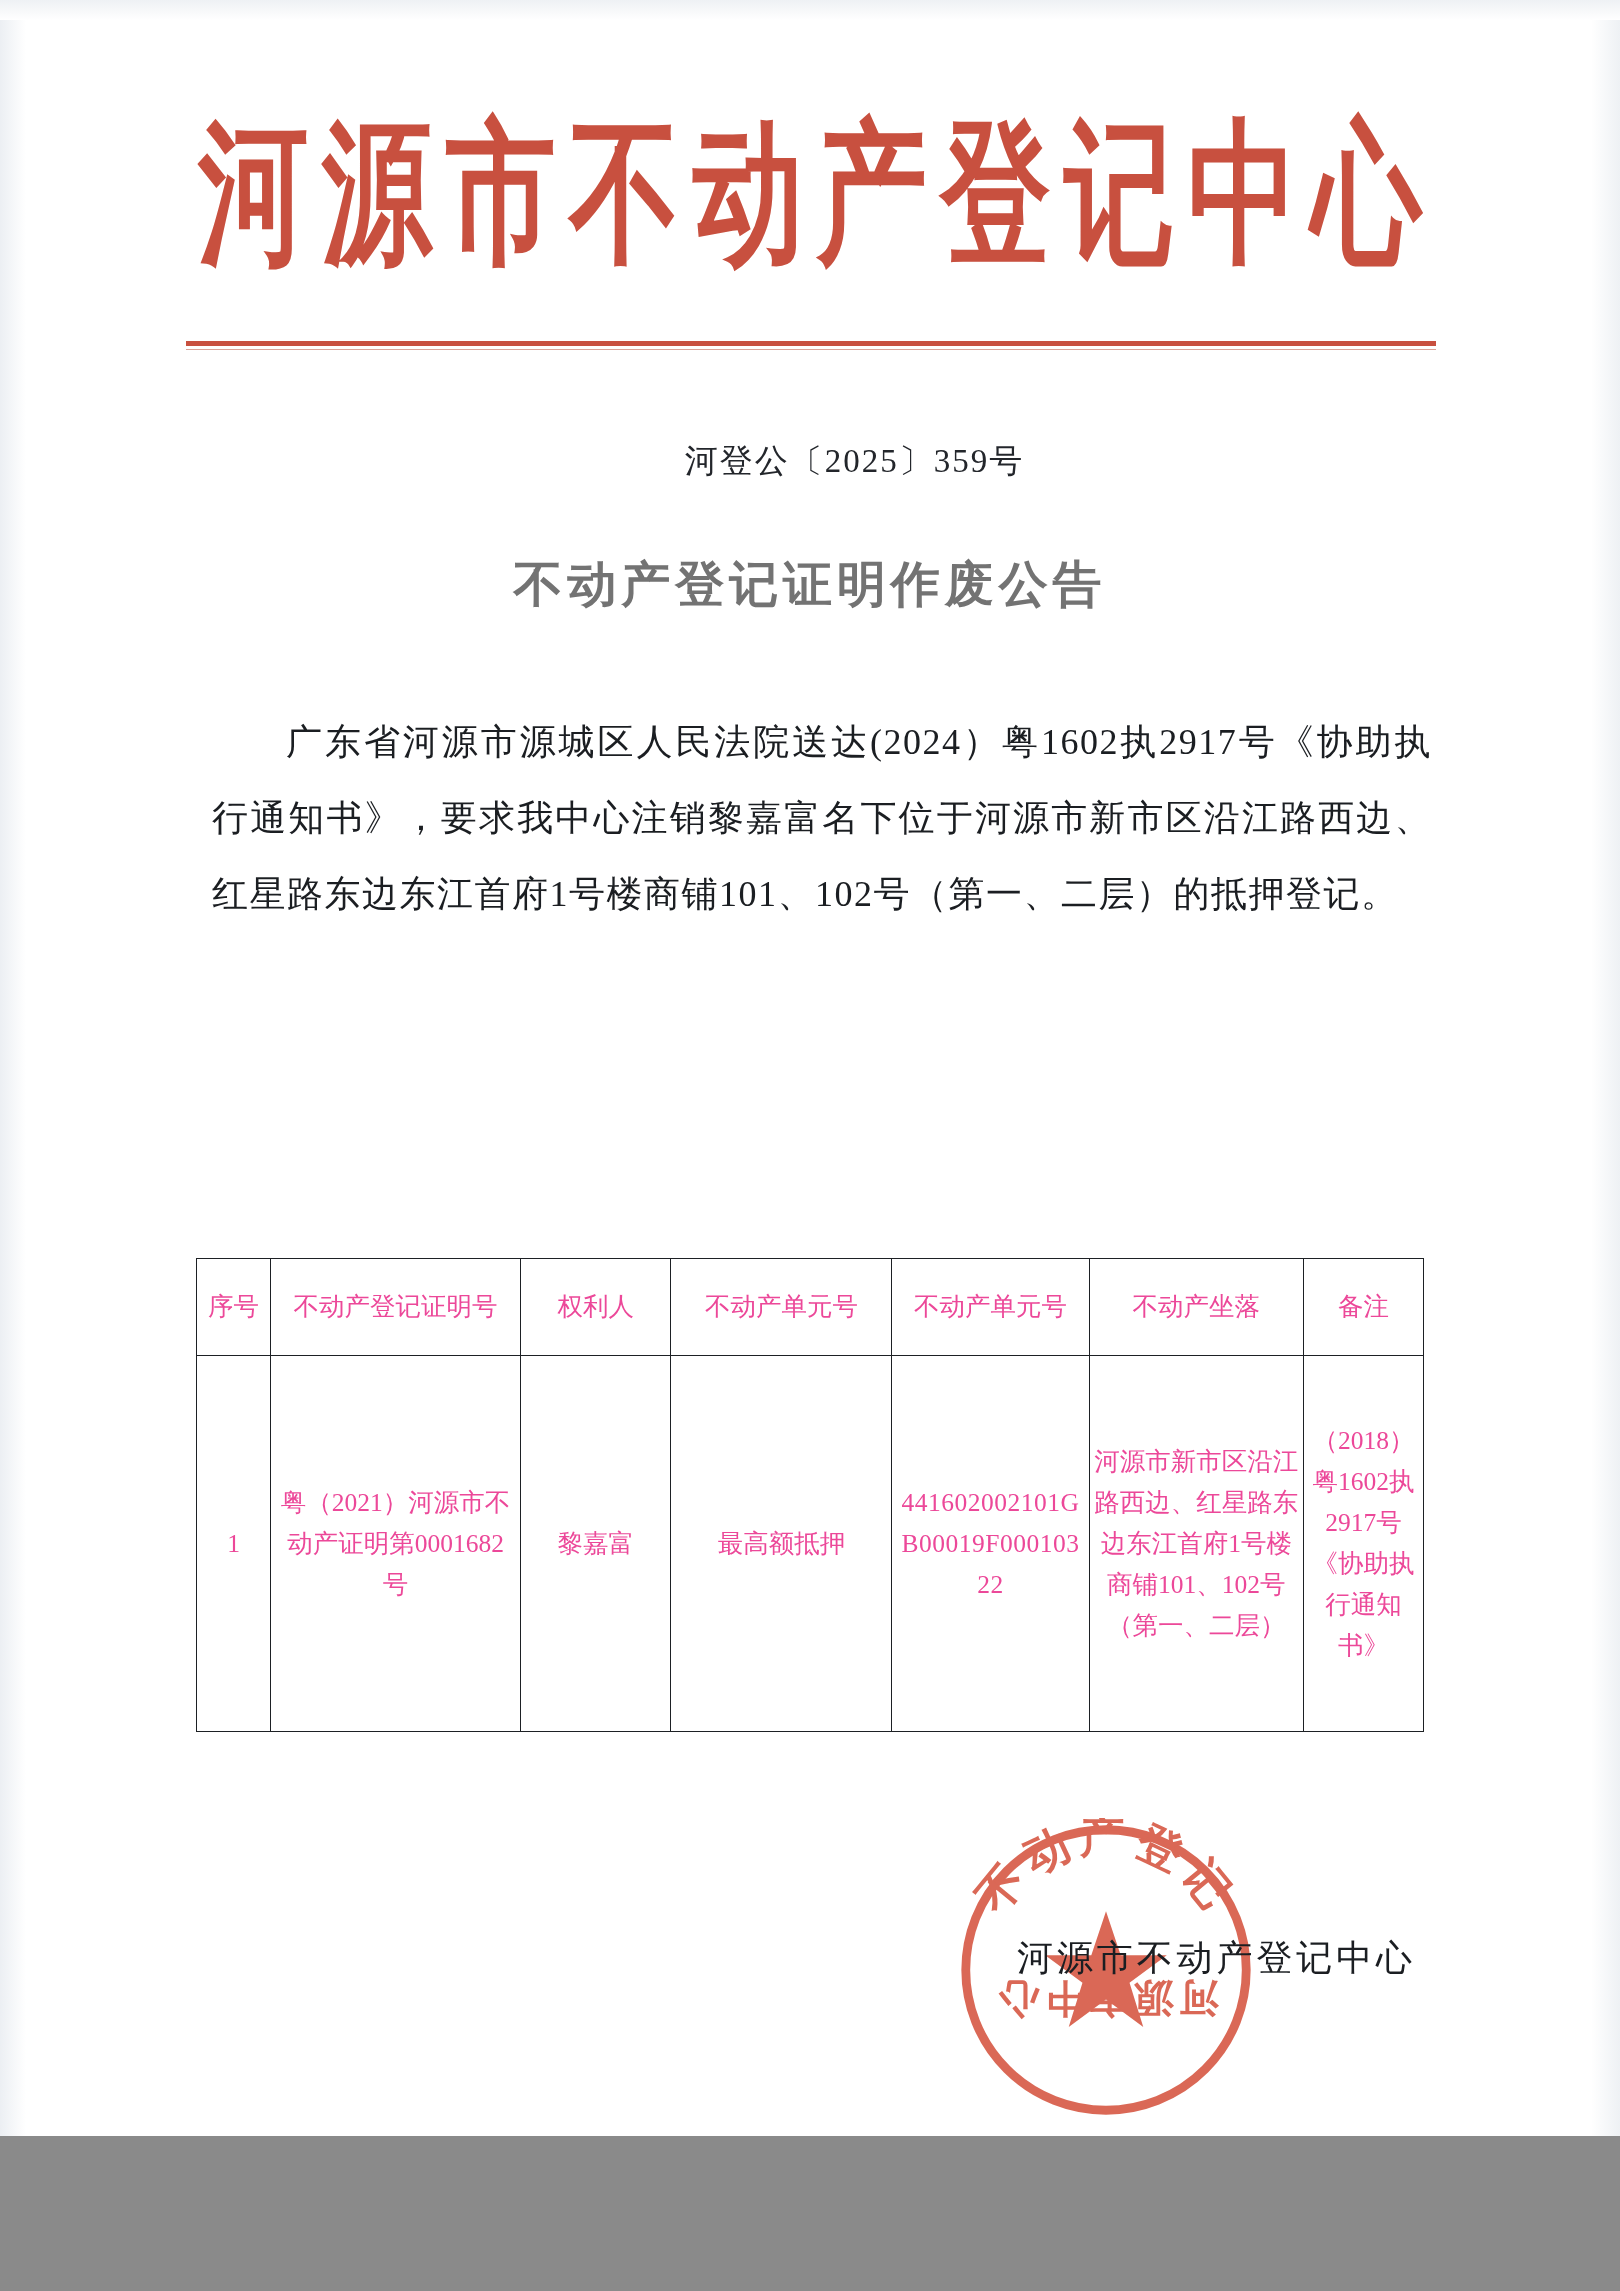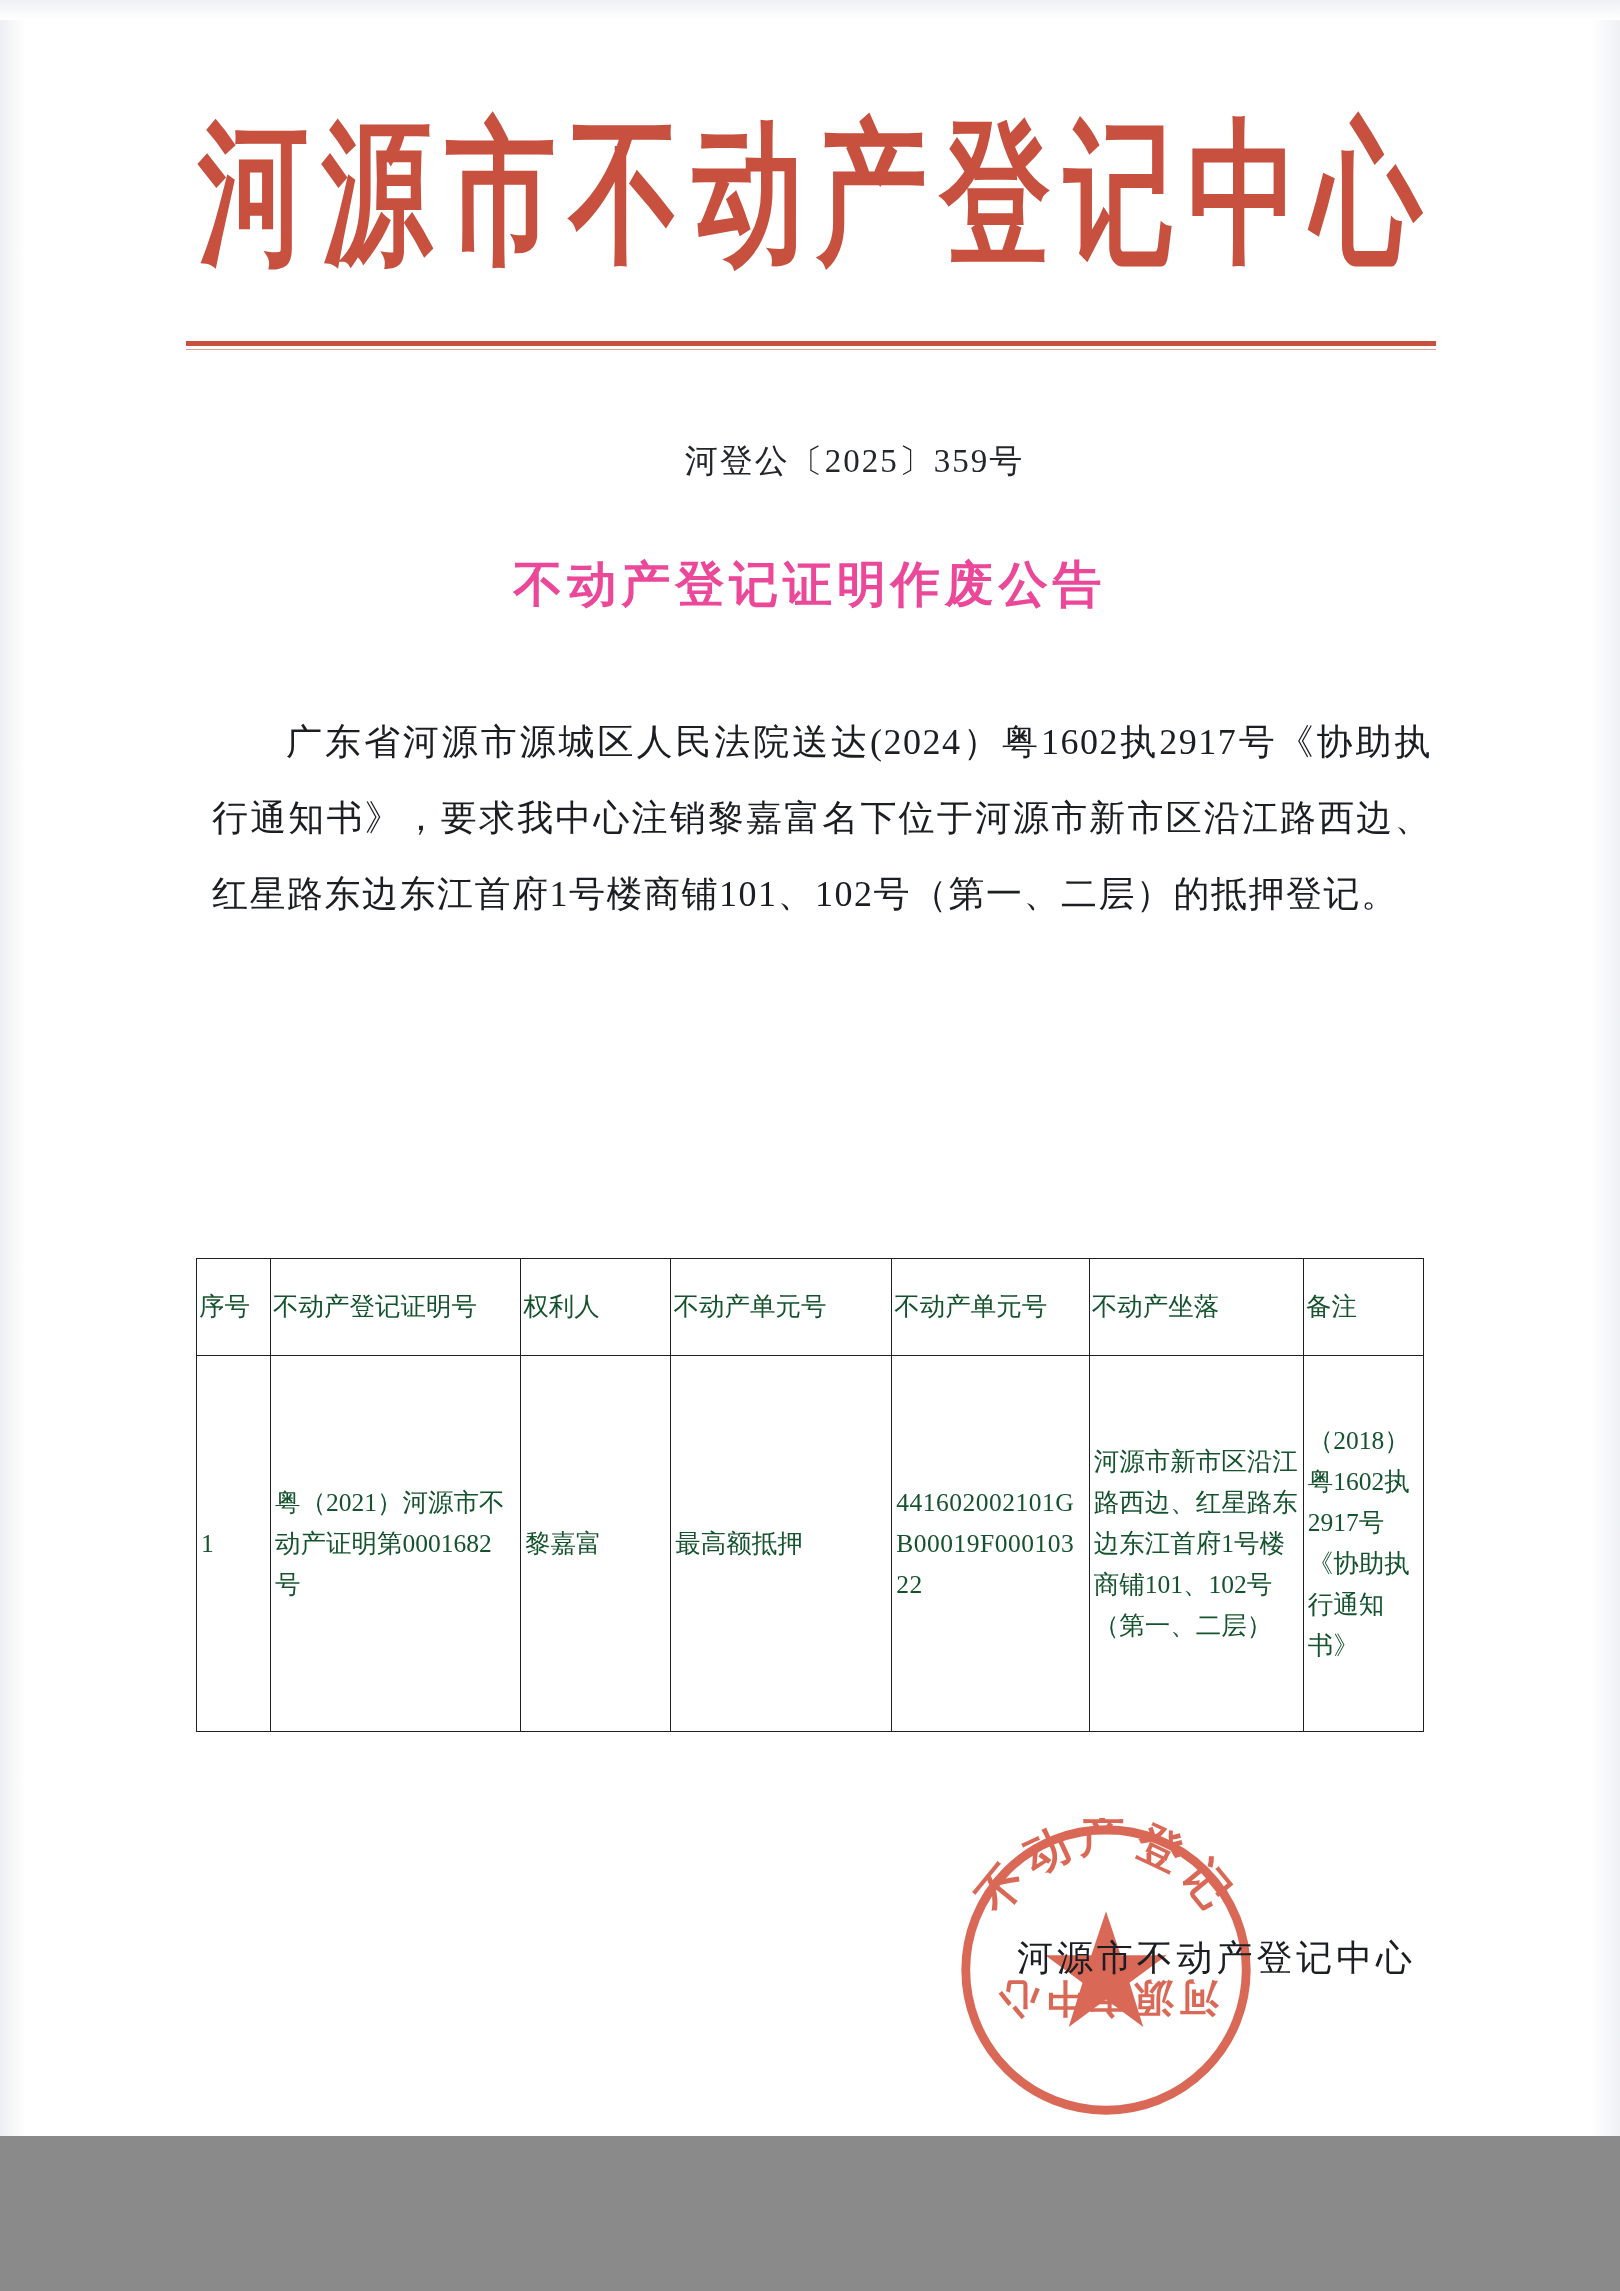--- a/index.html
+++ b/index.html
@@ -80,21 +80,21 @@
 
   
   .doc-title {
     position: absolute;
     left: 0; top: 552px;
     width: 100%;
     text-align: center;
     font-size: 49px;
     font-weight: bold;
     letter-spacing: 4.9px;
-    color: #ec4899;
+    color: #737373;
   }
 
   
   .body-text {
     position: absolute;
     left: 212px;
     top: 704px;
     width: 1220px;
     font-size: 36px;
     line-height: 76px;
@@ -111,27 +111,27 @@
   .info-table {
     position: absolute;
     left: 196px;
     top: 1258px;
     width: 1228px;
     border-collapse: collapse;
     table-layout: fixed;
   }
   .info-table td, .info-table th {
     border: 1.6px solid #1d2024;
-    text-align: left;
+    text-align: center;
     vertical-align: middle;
     font-weight: normal;
     font-size: 25.5px;
     line-height: 41px;
     padding: 5.9px 3.9px;
-    color: #14532d;
+    color: #ec4899;
     word-break: break-all;
   }
   .info-table thead td {
     height: 88px;
     font-size: 25.5px;
     white-space: nowrap;
     padding: 3.9px 2px;
   }
   .info-table tbody td {
     height: 363px;

